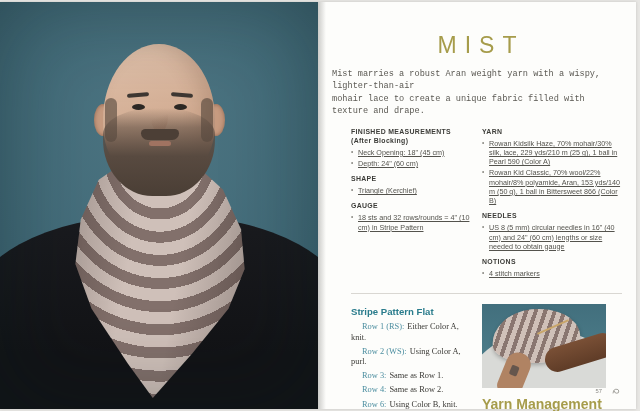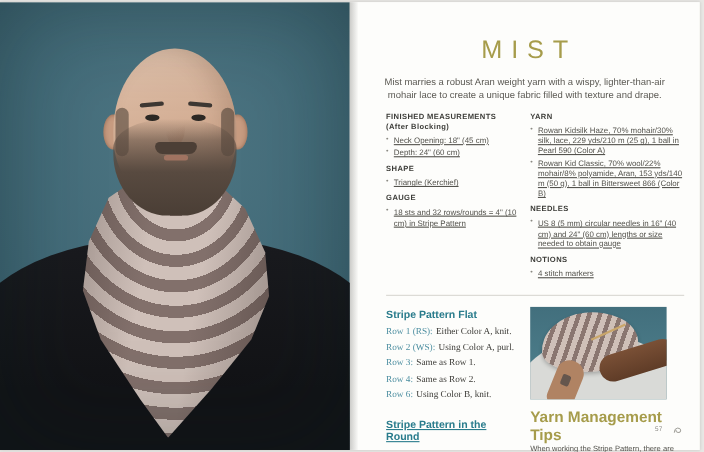--- a/index.html
+++ b/index.html
@@ -60,37 +60,37 @@
   
   .page-right{width:318px;height:407px;position:relative;background:#fdfdfb;color:#3c3c38;}
   .seam{position:absolute;left:0;top:0;width:8px;height:100%;z-index:5;
     background:linear-gradient(to right, rgba(55,55,50,.25), rgba(55,55,50,0));}
   .pattern-title{
     margin:30px 0 0 0;text-align:center;
     font-size:23px;font-weight:400;letter-spacing:8px;text-indent:8px;
     color:#a69c4b;
   }
   .intro{
-    margin:9px auto 0 auto;max-width:290px;text-align:center;
-    font-family:Liberation Sans, sans-serif;font-size:8.6px;line-height:1.45;color:#5b5953;
+    margin:9px auto 0 auto;max-width:290px;
+    font-family:Liberation Mono, monospace;font-size:8.6px;line-height:1.45;color:#5b5953;
   }
   .cols{display:flex;padding:0 14px 0 33px;}
   .col-a{flex:0 0 124px;margin-right:7px;}
   .col-b{flex:1;}
   .specs{margin-top:10px;}
   .spec-h{font-size:6.9px;font-weight:bold;letter-spacing:.35px;color:#3c3c38;line-height:1.3;}
   .spec-block{margin-bottom:7px;}
   .bullet{position:relative;padding-left:7px;font-size:7.2px;line-height:1.28;color:#54534d;margin-top:2px;text-decoration:underline;}
   .bullet::before{content:"•";position:absolute;left:0;top:0;color:#8b8a83;font-size:6.5px;}
   .divider{margin:8px 14px 0 33px;border-top:1px solid #d9d7d2;}
   .bottom{margin-top:8px;}
   .teal-h{margin:4px 0 5px 0;font-size:9.6px;font-weight:bold;color:#2a7c8c;}
   .teal-h.round{margin-top:17px;text-decoration:underline;}
   .row-line{margin:0 0 3.6px 0;font-family:"Liberation Serif",serif;font-size:8.4px;line-height:1.25;color:#3b3a36;}
-  .row-label{color:#4c8ea0;margin-right:3px;}
+  .row-label{color:#4c8ea0;margin-right:3px;margin-left:11px;}
   
   .sample-photo{
     position:relative;width:124px;height:84px;overflow:hidden;margin-top:2px;
     background:linear-gradient(180deg,#426f7d 0%,#4a7a87 55%,#527f8b 100%);
   }
   .lap{position:absolute;left:-22px;bottom:-34px;width:160px;height:92px;background:#d9dad7;
     border-radius:50% 50% 0 0/70% 70% 0 0;transform:rotate(-7deg);}
   .knit{position:absolute;left:10px;top:5px;width:88px;height:54px;
     border-radius:48% 52% 45% 55% / 60% 55% 45% 40%;
     background:repeating-linear-gradient(115deg,#cfc0b8 0 5px,#8a7670 5px 9px);

